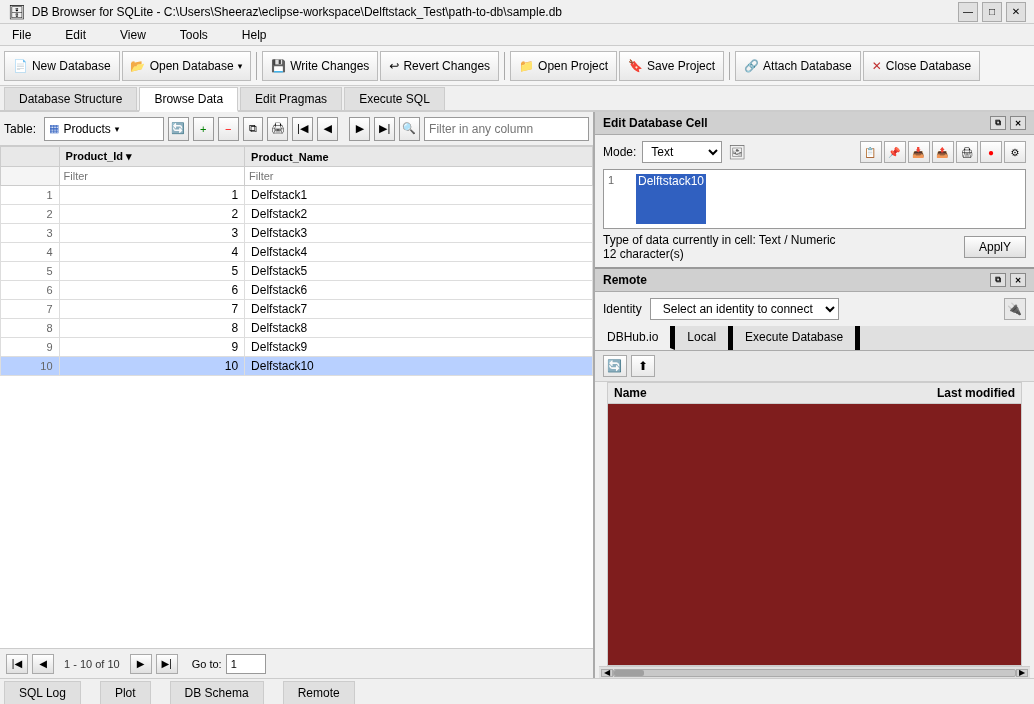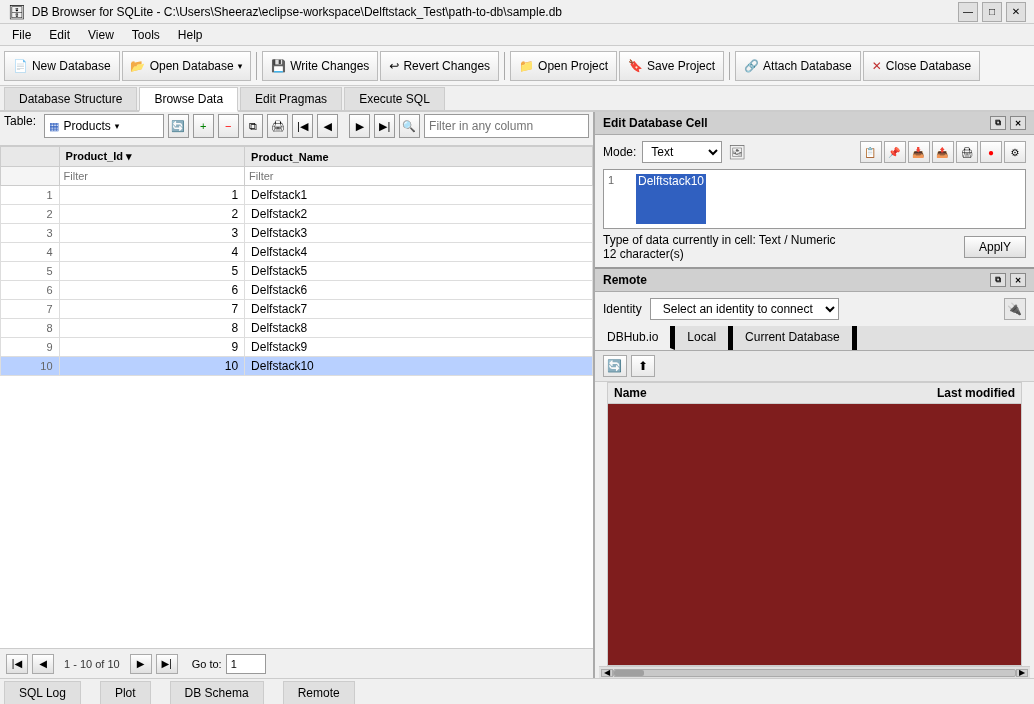--- a/index.html
+++ b/index.html
@@ -23,21 +23,21 @@
     }
 
     
     #menubar {
       background: #f0f0f0;
       height: 22px;
       display: flex;
       align-items: center;
       padding: 0 4px;
       border-bottom: 1px solid #ccc;
-      gap: 2px;
+      gap: 18px;
     }
     .menu-item {
       padding: 2px 8px;
       cursor: pointer;
       font-size: 12px;
     }
 
     
     #toolbar {
       background: #f5f5f5;
@@ -100,20 +100,21 @@
       border-right: 2px solid #aaa;
       display: flex;
       flex-direction: column;
     }
 
     
     #table-controls {
       background: #f0f0f0;
       height: 34px;
       display: flex;
+      align-items: center;
       padding: 2px 4px;
       border-bottom: 1px solid #ccc;
       gap: 4px;
     }
     .table-label { font-size: 12px; margin-right: 4px; }
     .table-select {
       display: flex;
       align-items: center;
       border: 1px solid #999;
       background: white;
@@ -656,21 +657,21 @@
       <div class="identity-row">
         <span class="identity-label">Identity</span>
         <select class="identity-select">
           <option>Select an identity to connect</option>
         </select>
         <div class="connect-btn">🔌</div>
       </div>
       <div id="remote-tabs">
         <div class="remote-tab active">DBHub.io</div>
         <div class="remote-tab">Local</div>
-        <div class="remote-tab">Current Database</div>
+        <div class="remote-tab">Execute Database</div>
       </div>
       <div id="remote-toolbar">
         <div class="remote-toolbar-btn">🔄</div>
         <div class="remote-toolbar-btn">⬆</div>
       </div>
       <div id="remote-filelist">
         <div class="filelist-header">
           <span class="filelist-col-name">Name</span>
           <span class="filelist-col-date">Last modified</span>
         </div>

